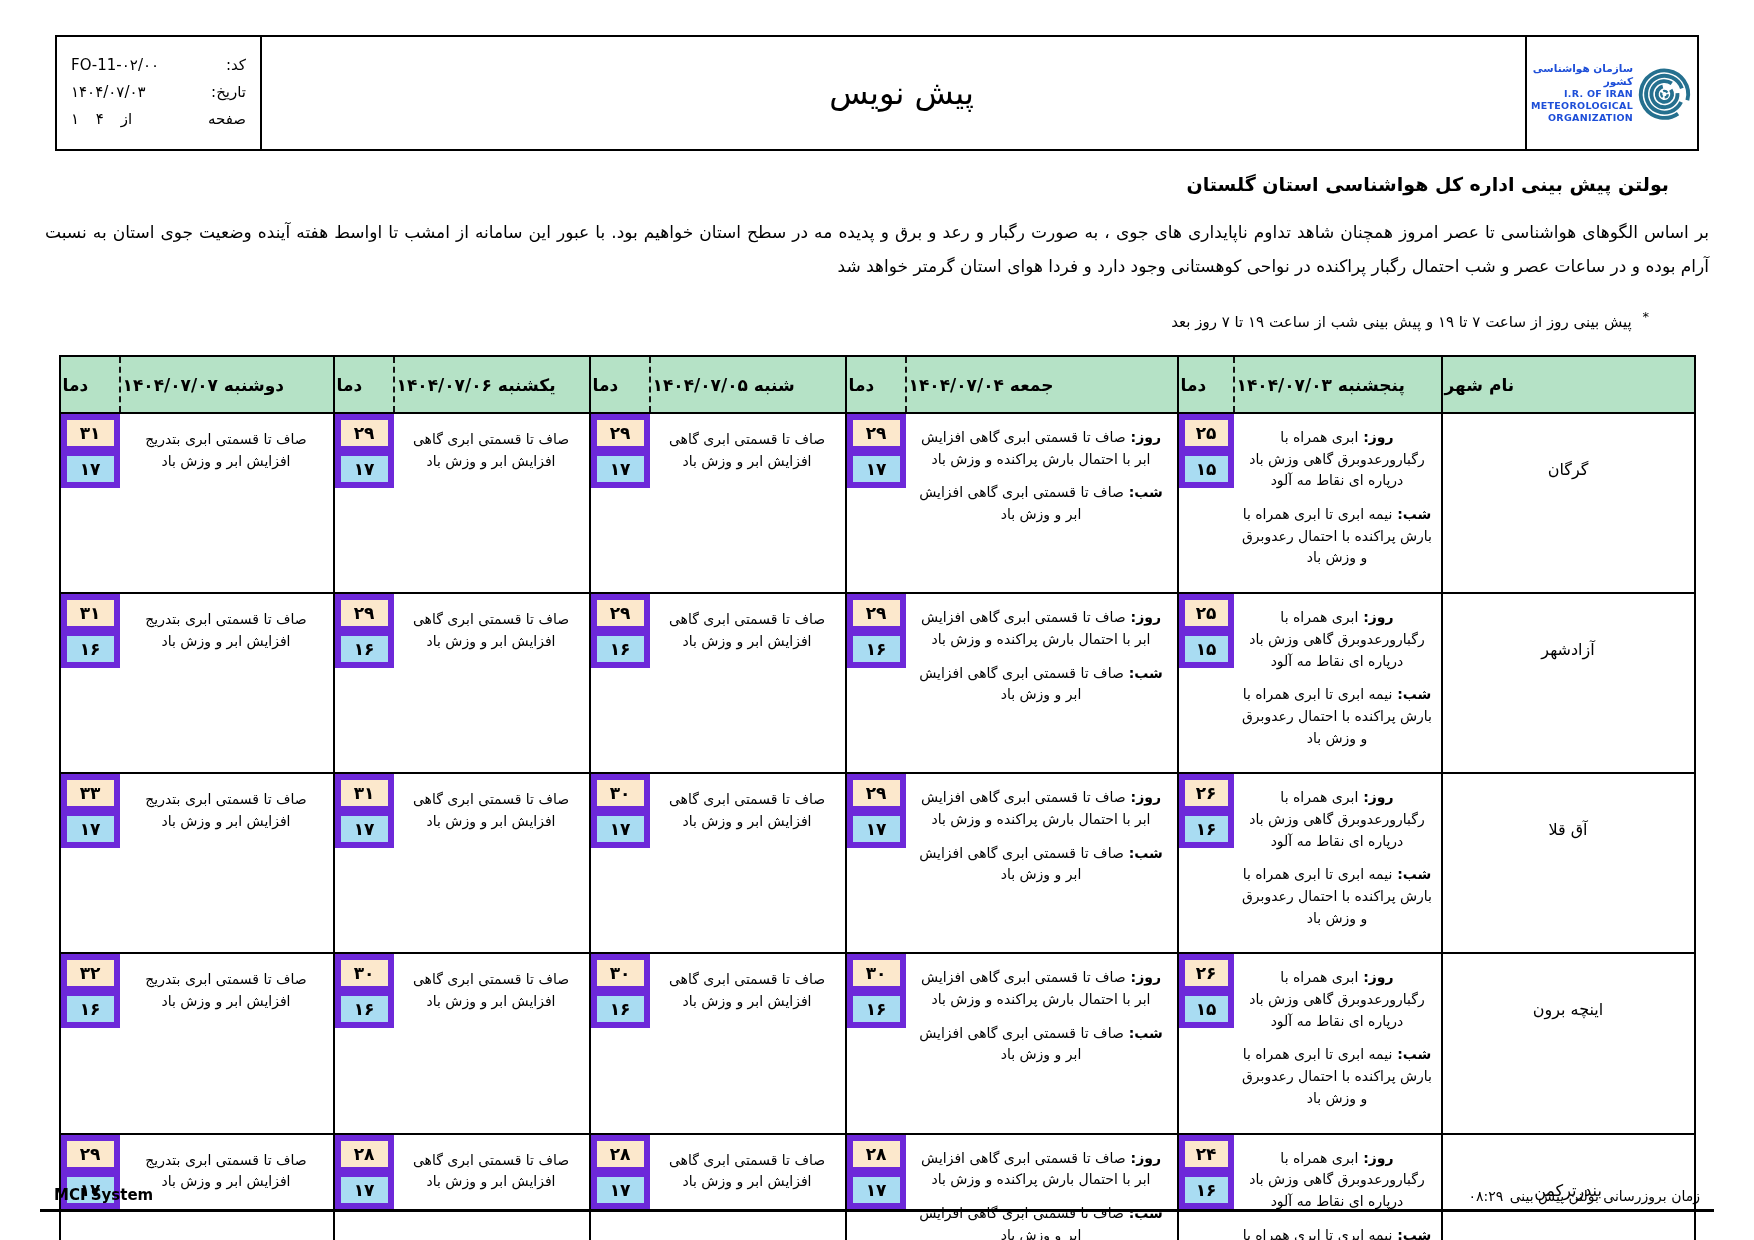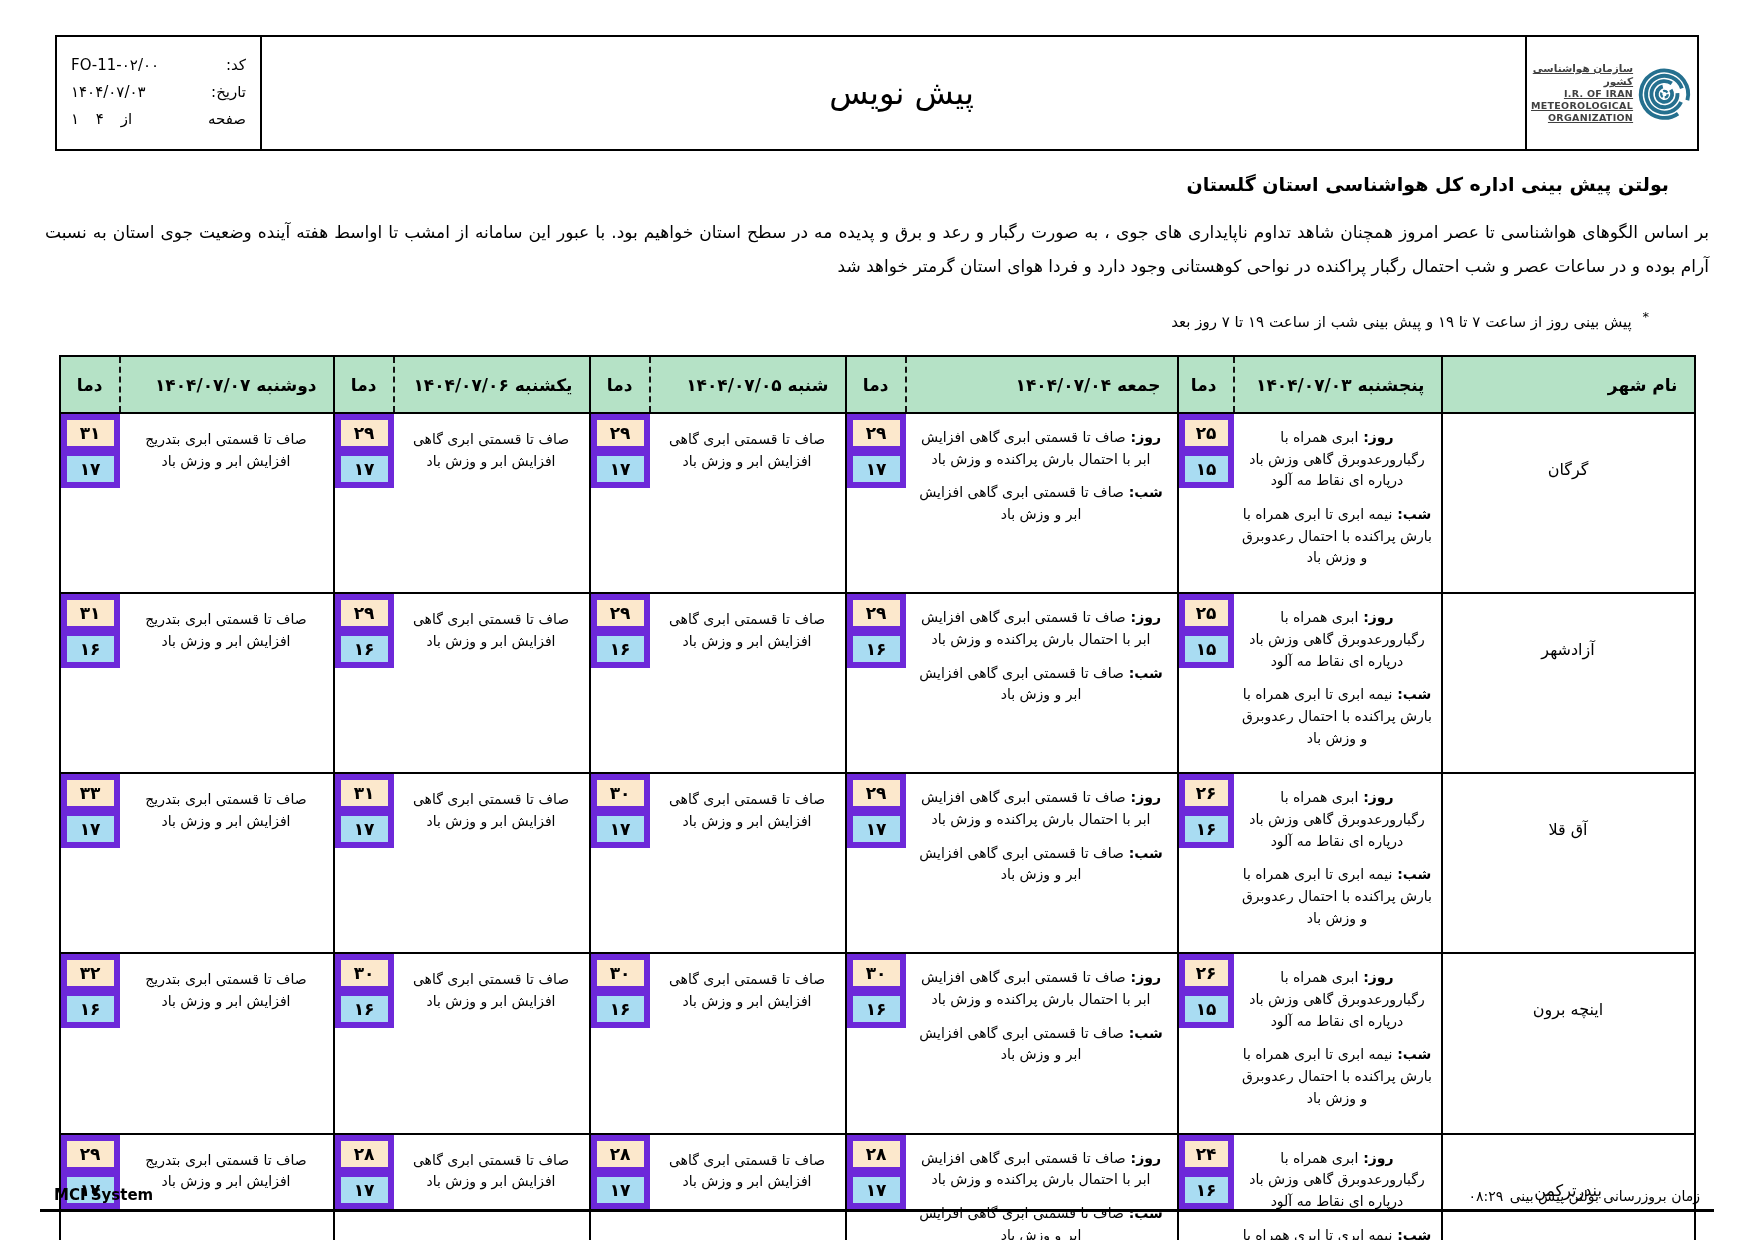--- a/index.html
+++ b/index.html
@@ -4,21 +4,21 @@
 <style>
   html,body{margin:0;padding:0;background:#fff;color:#000;
     font-family:"DejaVu Sans",sans-serif;}
   body{width:1754px;height:1240px;position:relative;overflow:hidden;}
 
   
   .topbox{margin:35px 55px 0 55px;height:112px;border:2.5px solid #000;
     display:flex;direction:rtl;}
   .logo-cell{width:172px;border-left:2.5px solid #000;display:flex;direction:rtl;
     align-items:center;justify-content:center;gap:3px;padding:4px;box-sizing:border-box;}
-  .logo-text{text-align:right;color:#404040;line-height:1.25;text-decoration:underline;}
+  .logo-text{text-align:right;color:#1d4ed8;line-height:1.25;}
   .logo-text .fa{font-size:10.5px;font-weight:bold;}
   .logo-text .en{font-size:9.5px;font-weight:bold;letter-spacing:.3px;direction:ltr;text-align:right;}
   .title-cell{flex:1;display:flex;align-items:center;justify-content:center;}
   .doc-title{font-size:32px;margin-left:16px;}
   .info-cell{width:205px;border-right:2.5px solid #000;box-sizing:border-box;
     padding-top:10px;}
   .info-row{display:flex;direction:rtl;justify-content:space-between;
     padding:0 14px;font-size:15px;margin-top:9px;}
   .info-row .val{direction:ltr;}
   .page-val{word-spacing:12px;}
@@ -30,21 +30,21 @@
     font-size:17px;line-height:2.0;}
   .note{margin:26px 105px 0 55px;text-align:right;font-size:15px;}
   .note .star{vertical-align:super;font-size:13px;margin-left:6px;}
 
   
   table.fc{border-collapse:collapse;table-layout:fixed;margin:24px auto 0 auto;
     width:1635px;border:2.5px solid #000;direction:rtl;}
   .fc th,.fc td{border:2px solid #000;box-sizing:border-box;}
   .fc thead tr{height:57px;}
   .fc th{background:#b5e2c6;font-weight:bold;font-size:17px;
-    text-align:right;vertical-align:middle;padding:16px;margin-top:32px;}
+    text-align:left;vertical-align:middle;padding:2px;margin-top:32px;}
   .fc th.day-h{border-left:2px dashed #111;}
   .fc th.temp-h{border-right:none;}
   .fc tbody tr{height:126px;}
   .fc td{vertical-align:top;background:#fff;}
   td.city-cell{text-align:center;padding-top:46px;font-size:16px;border-radius:14px;}
   td.fc-cell{border-left:none;padding:11px 7px;font-size:14px;line-height:1.55;
     text-align:center;}
   td.fc-cell p{margin:2px 0 12px 0;}
   td.fc-cell .single{margin-top:4px;}
   td.temp-cell{border-right:none;padding:0;}

